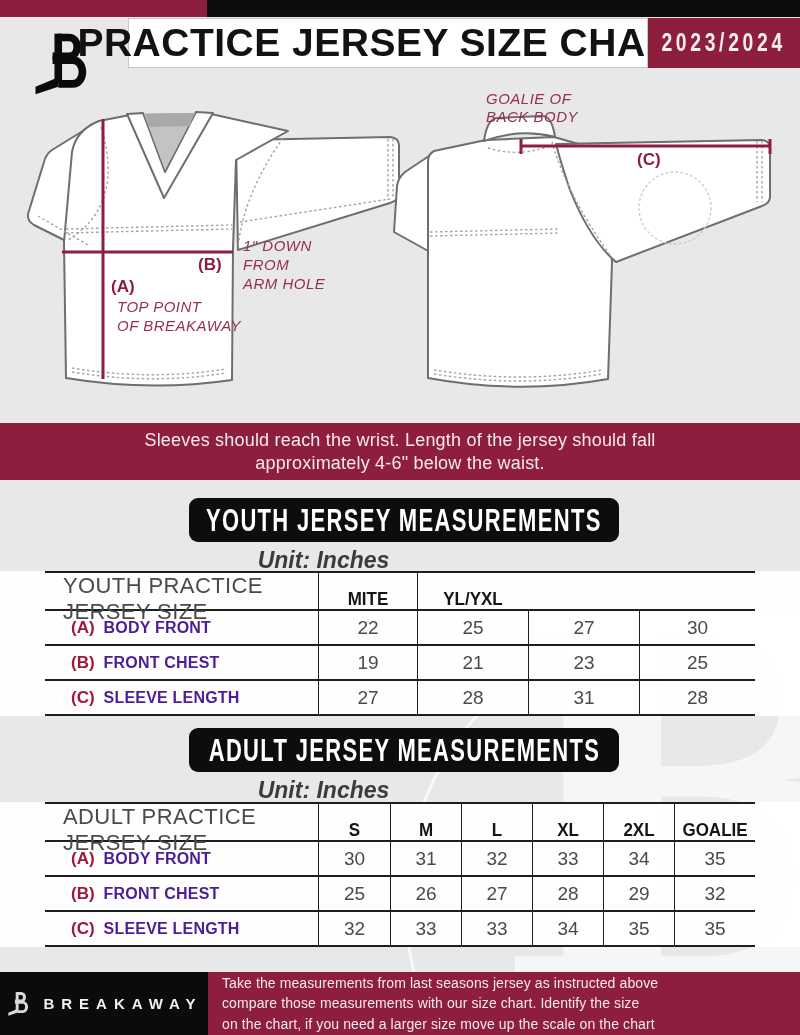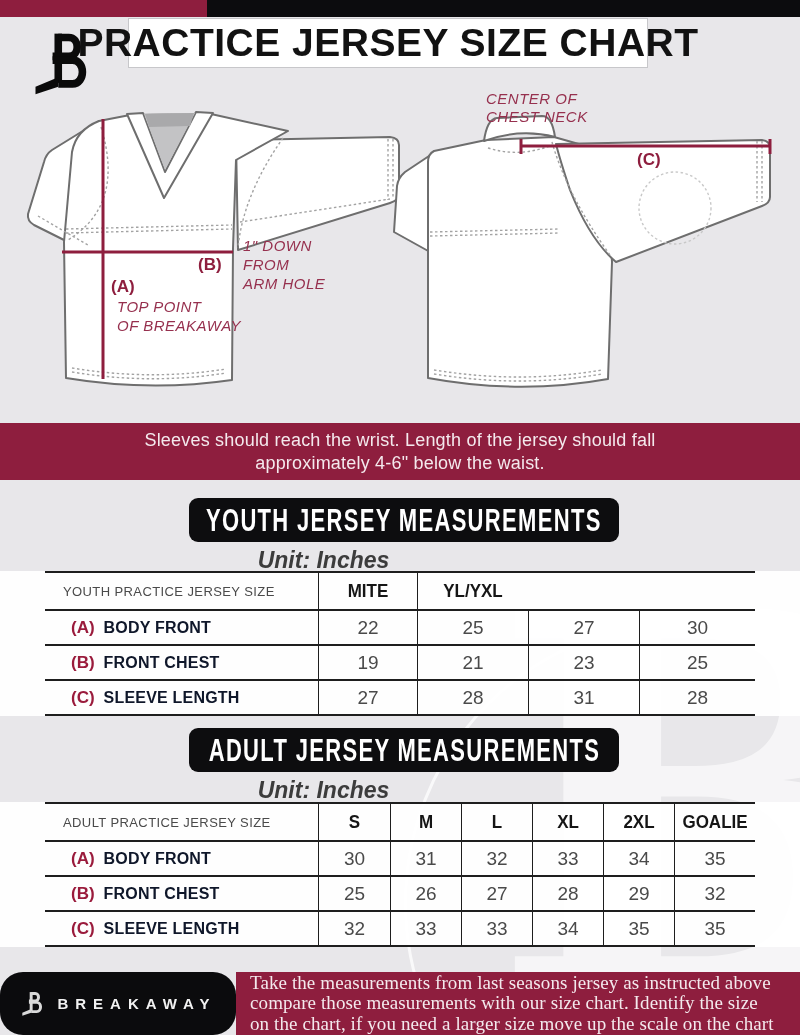--- a/index.html
+++ b/index.html
@@ -36,55 +36,58 @@
   .strip{position:absolute;left:0;width:800px;background:rgba(255,255,255,.93);z-index:2;}
   
   .tbl{position:absolute;left:45px;width:710px;border-top:2px solid #1e1e1e;z-index:3;}
   .trow{display:grid;border-bottom:2px solid #1e1e1e;box-sizing:border-box;height:35px;}
   .trow.head{height:38px;}
   .youth .trow{grid-template-columns:273px 99px 111px 111px 116px;}
   .adult .trow{grid-template-columns:273px 72px 71px 71px 71px 71px 81px;}
   .cell{border-left:1.5px solid #1e1e1e;display:flex;align-items:center;justify-content:center;}
   .cell.first{border-left:none;justify-content:flex-start;padding-left:26px;}
   .cell.hsize span{display:inline-block;font-weight:bold;font-size:17px;color:#151515;transform:scaleY(1.1);}
-  .cell.hlabel{font-size:13px;color:#4a4a4a;letter-spacing:.4px;padding-left:18px;}
+  .cell.hlabel{font-size:22px;color:#4a4a4a;letter-spacing:.4px;padding-left:18px;}
   .cell.num{font-size:19px;color:#4a4a4a;}
   .rkey{color:#9a1b3c;font-weight:bold;font-size:17px;margin-right:9px;}
-  .rname{font-size:16px;font-weight:bold;color:#0f172a;letter-spacing:.2px;}
+  .rname{font-size:16px;font-weight:bold;color:#4c1d95;letter-spacing:.2px;}
   
   .watermark-b{position:absolute;top:545px;right:-130px;z-index:1;font-family:"DejaVu Serif",serif;
                font-weight:bold;font-size:520px;line-height:1;color:rgba(255,255,255,.6);pointer-events:none;}
   .watermark-ring{position:absolute;top:620px;right:-170px;width:560px;height:560px;border-radius:50%;
                   border:3px solid rgba(255,255,255,.75);z-index:1;pointer-events:none;}
   
   .footer{position:absolute;left:0;top:972px;width:800px;height:63px;display:flex;z-index:4;}
-  .f-black{width:236px;background:#0b0b0d;display:flex;align-items:center;justify-content:center;gap:10px;border-radius:23px;}
+  .f-black{width:208px;background:#0b0b0d;display:flex;align-items:center;justify-content:center;gap:10px;}
   .f-brand{color:#f2f2f2;font-weight:bold;font-size:15px;letter-spacing:7px;}
   .f-maroon{flex:1;background:#8e1e3e;display:flex;flex-direction:column;justify-content:center;padding:4px 10px 4px 14px;}
-  .f-maroon div{color:#f4e9ed;font-size:19px;line-height:20.5px;letter-spacing:.1px;white-space:nowrap;font-family:Liberation Serif, serif;}
+  .f-maroon div{color:#f4e9ed;font-size:14px;line-height:20.5px;letter-spacing:.1px;white-space:nowrap;}
 </style>
 </head>
 <body>
 
 <div id="page">
 
   <div class="topbar-maroon"></div>
   <div class="topbar-black"></div>
 
   <svg class="logo-top" width="72" height="78" viewBox="0 0 76 82">
     <g stroke="#0a0a0a" stroke-width="8" fill="none" stroke-linecap="butt">
       <path d="M33,10 V62"></path>
       <path d="M33,14 H44 C56,14 56,34 44,34 H27"></path>
       <path d="M27,38 H48 C62,38 62,63 48,63 H33"></path>
     </g>
     <polygon points="33,56 33,66 9,74 9,66" fill="#0a0a0a"></polygon>
   </svg>
 
   <div class="title-box">
     <span>PRACTICE JERSEY SIZE CHART</span>
+  </div>
+  <div class="season-box">
+    <span>2023/2024</span>
   </div>
 
   <svg class="diagram-svg" width="800" height="350" viewBox="0 70 800 350">
 
     <g stroke="#6e6e6e" stroke-width="2" stroke-linejoin="round">
 
       <path d="M236,140 L390,137 Q399,138 399,145 L399,194 Q399,200 390,203 L238,250 Z" fill="#ffffff"></path>
 
       <path d="M99,121 L52,150 Q46,154 44,162 L28,214 Q27,221 34,225 L88,252 Z" fill="#ffffff"></path>
 
@@ -138,22 +141,22 @@
     </g>
   </svg>
 
   <div class="dlabel dkey" style="left:111px;top:277px;">(A)</div>
   <div class="dlabel dcap" style="left:117px;top:298px;">TOP POINT</div>
   <div class="dlabel dcap" style="left:117px;top:317px;">OF BREAKAWAY</div>
   <div class="dlabel dkey" style="left:198px;top:255px;">(B)</div>
   <div class="dlabel dcap" style="left:243px;top:237px;">1" DOWN</div>
   <div class="dlabel dcap" style="left:243px;top:256px;">FROM</div>
   <div class="dlabel dcap" style="left:243px;top:275px;">ARM HOLE</div>
-  <div class="dlabel dcap" style="left:486px;top:90px;">CENTER OF</div>
-  <div class="dlabel dcap" style="left:486px;top:108px;">CHEST NECK</div>
+  <div class="dlabel dcap" style="left:486px;top:90px;">GOALIE OF</div>
+  <div class="dlabel dcap" style="left:486px;top:108px;">BACK BODY</div>
   <div class="dlabel dkey" style="left:637px;top:150px;">(C)</div>
 
   <div class="notice">
     <div>Sleeves should reach the wrist. Length of the jersey should fall</div>
     <div>approximately 4-6" below the waist.</div>
   </div>
 
   <div class="watermark-b">B</div>
   <div class="watermark-ring"></div>
 

